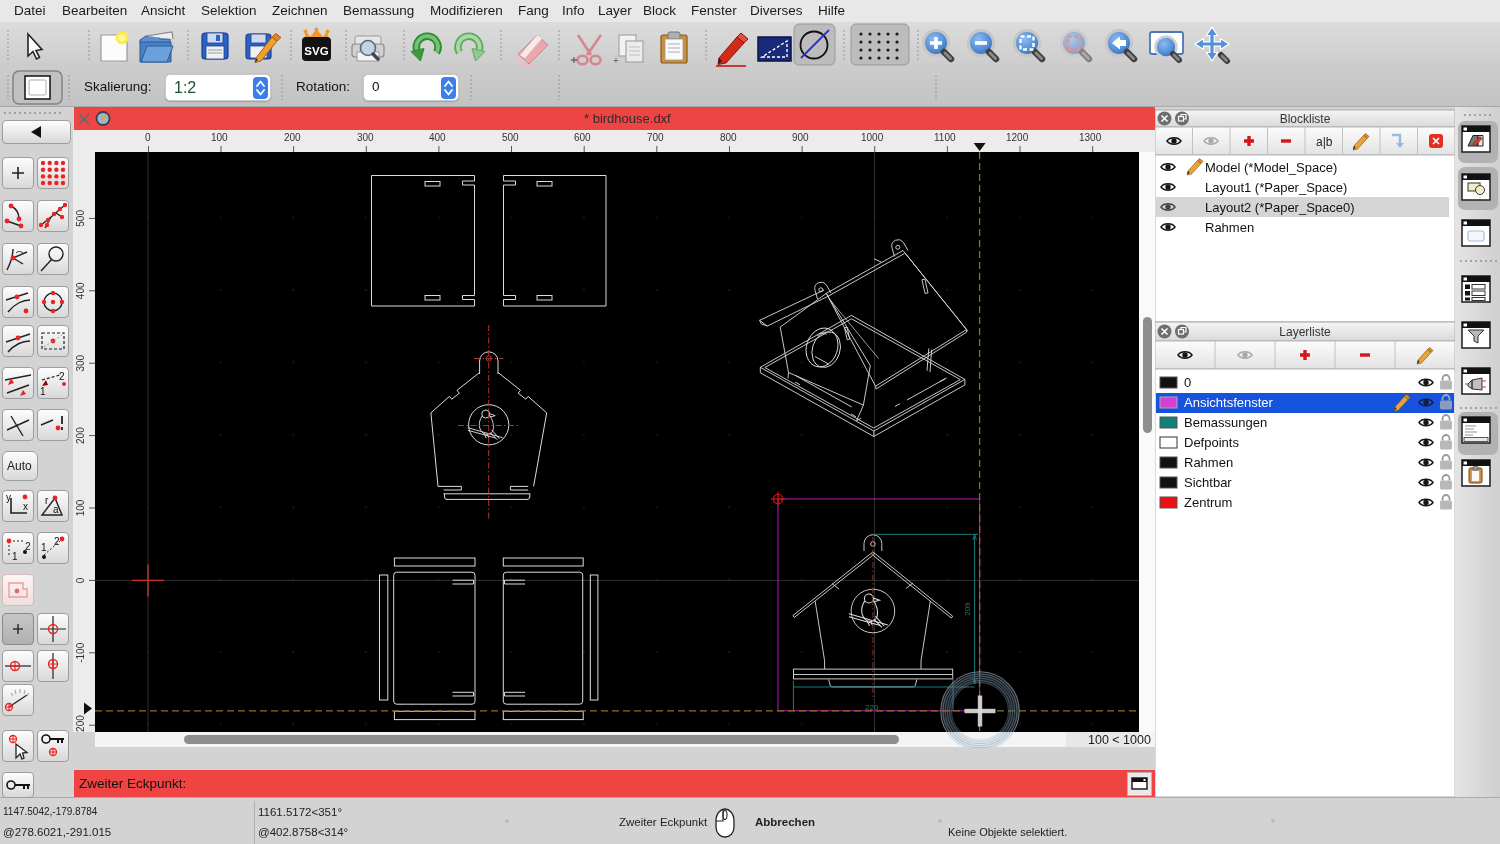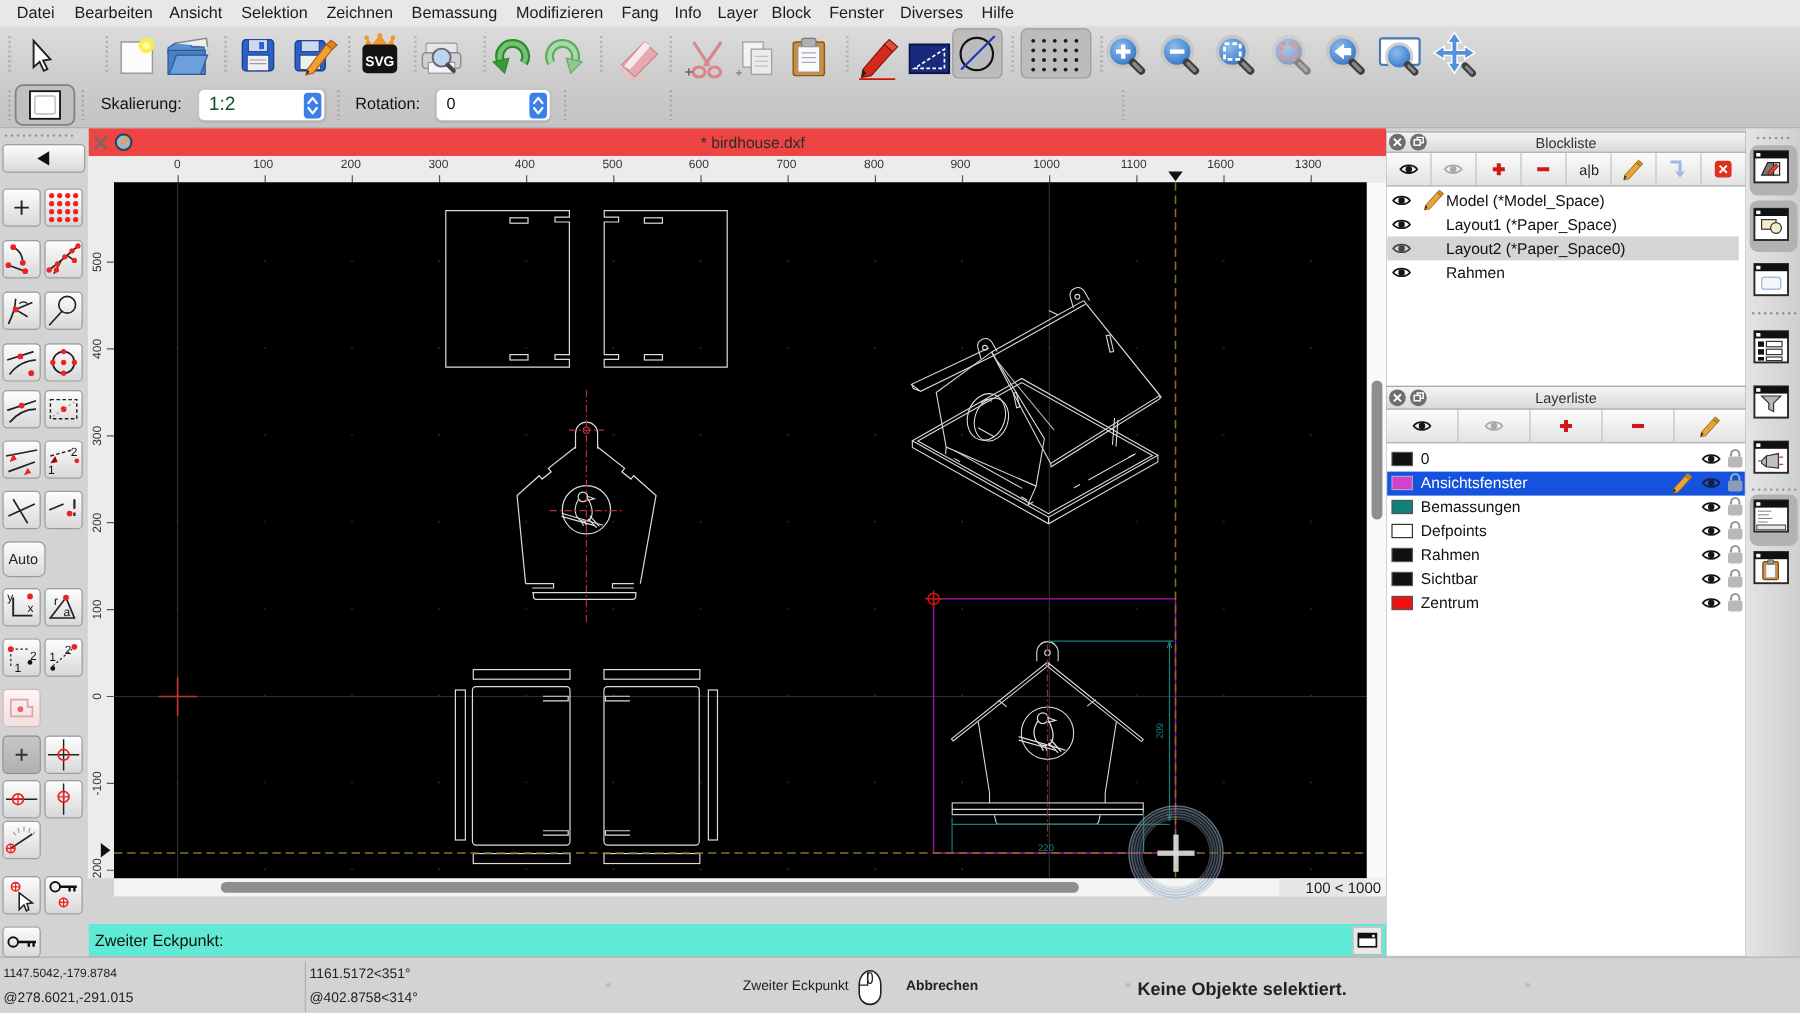--- a/index.html
+++ b/index.html
@@ -16,21 +16,21 @@
   #tabbar { left:74px; top:107px; width:1081px; height:23px; background:#ef4444; }
   #hruler { left:95px; top:130px; width:1060px; height:22px; background:#ececec; }
   #vruler { left:73px; top:130px; width:22px; height:602px; background:#ececec; }
   .rnum { position:absolute; font-size:10px; color:#333; }
   
   #canvas { left:95px; top:152px; width:1044px; height:580px; background:#000; }
   #vscroll { left:1139px; top:152px; width:16px; height:580px; background:#fafafa; }
   
   #gridinfo { left:95px; top:732px; width:1060px; height:15px; background:#f4f4f4; }
   #cmdhist { left:74px; top:747px; width:1081px; height:22px; background:#ffffff; border-bottom:1px solid #cfcfcf; }
-  #cmdinput { left:74px; top:770px; width:1081px; height:27px; background:#5eead4; }
+  #cmdinput { left:74px; top:770px; width:1081px; height:27px; background:#ef4444; }
   #statusbar { left:0; top:797px; width:1500px; height:47px; background:#d3d3d3; border-top:1px solid #ababab; }
   
   #snappanel { left:0; top:107px; width:73px; height:690px; background:#d3d3d3; }
   .sbtn { position:absolute; width:32px; height:32px; border:1px solid #9d9d9d; border-radius:4px; background:linear-gradient(#fdfdfd,#d8d8d8); }
   .sbtn.press { background:linear-gradient(#c6c6c6,#b0b0b0); border-color:#8a8a8a; }
   
   #dock { left:1155px; top:107px; width:300px; height:690px; background:#d3d3d3; }
   #rstrip { left:1455px; top:107px; width:45px; height:690px; background:linear-gradient(90deg,#e4e4e4,#cfcfcf); }
 </style>
 </head>
@@ -318,21 +318,21 @@
     <span class="rnum" style="left:189px;top:2px">200</span>
     <span class="rnum" style="left:262px;top:2px">300</span>
     <span class="rnum" style="left:334px;top:2px">400</span>
     <span class="rnum" style="left:407px;top:2px">500</span>
     <span class="rnum" style="left:479px;top:2px">600</span>
     <span class="rnum" style="left:552px;top:2px">700</span>
     <span class="rnum" style="left:625px;top:2px">800</span>
     <span class="rnum" style="left:697px;top:2px">900</span>
     <span class="rnum" style="left:766px;top:2px">1000</span>
     <span class="rnum" style="left:839px;top:2px">1100</span>
-    <span class="rnum" style="left:911px;top:2px">1600</span>
+    <span class="rnum" style="left:911px;top:2px">1200</span>
     <span class="rnum" style="left:984px;top:2px">1300</span>
     <svg width="1060" height="22" style="position:absolute;left:0;top:0">
       <g stroke="#555" stroke-width="1">
         <line x1="53.5" y1="16" x2="53.5" y2="22"></line>
           <line x1="126" y1="16" x2="126" y2="22"></line>
         <line x1="198.6" y1="16" x2="198.6" y2="22"></line>
           <line x1="271.3" y1="16" x2="271.3" y2="22"></line>
         <line x1="343.9" y1="16" x2="343.9" y2="22"></line>
           <line x1="416.5" y1="16" x2="416.5" y2="22"></line>
         <line x1="489.2" y1="16" x2="489.2" y2="22"></line>
@@ -542,21 +542,21 @@
     <span style="position:absolute;left:258px;top:28px;font-size:11.5px;color:#222">@402.8758&lt;314°</span>
     <div style="position:absolute;left:505px;top:21px;width:4px;height:4px;border-radius:2px;background:#bcbcbc"></div>
     <span style="position:absolute;left:619px;top:18px;font-size:11.5px;font-weight:normal;color:#222">Zweiter Eckpunkt</span>
     <svg width="24" height="32" style="position:absolute;left:713px;top:9px">
       <path d="M3 14 C3 6 8 2 12 2 C16 2 21 6 21 14 L21 20 C21 26 17 30 12 30 C7 30 3 26 3 20 Z" fill="#fff" stroke="#222" stroke-width="1.3"></path>
       <path d="M3 14 L10 14 L10 3" fill="none" stroke="#222" stroke-width="1.1"></path>
       <ellipse cx="12" cy="8" rx="2" ry="4.5" fill="none" stroke="#222" stroke-width="1.1"></ellipse>
     </svg>
     <span style="position:absolute;left:755px;top:18px;font-size:11.5px;font-weight:bold;color:#222">Abbrechen</span>
     <div style="position:absolute;left:938px;top:21px;width:4px;height:4px;border-radius:2px;background:#bcbcbc"></div>
-    <span style="position:absolute;left:948px;top:18px;font-size:15px;font-weight:bold;color:#222">Keine Objekte selektiert.</span>
+    <span style="position:absolute;left:948px;top:28px;font-size:11px;font-weight:normal;color:#222">Keine Objekte selektiert.</span>
     <div style="position:absolute;left:1271px;top:21px;width:4px;height:4px;border-radius:2px;background:#bcbcbc"></div>
   </div>
 
   <svg class="abs" width="120" height="120" style="left:920px;top:651px;z-index:50">
     <clipPath id="cvclip">
         <rect x="0" y="0" width="120" height="81"></rect>
       </clipPath>
     <clipPath id="stclip">
         <rect x="0" y="81" width="120" height="39"></rect>
       </clipPath>

